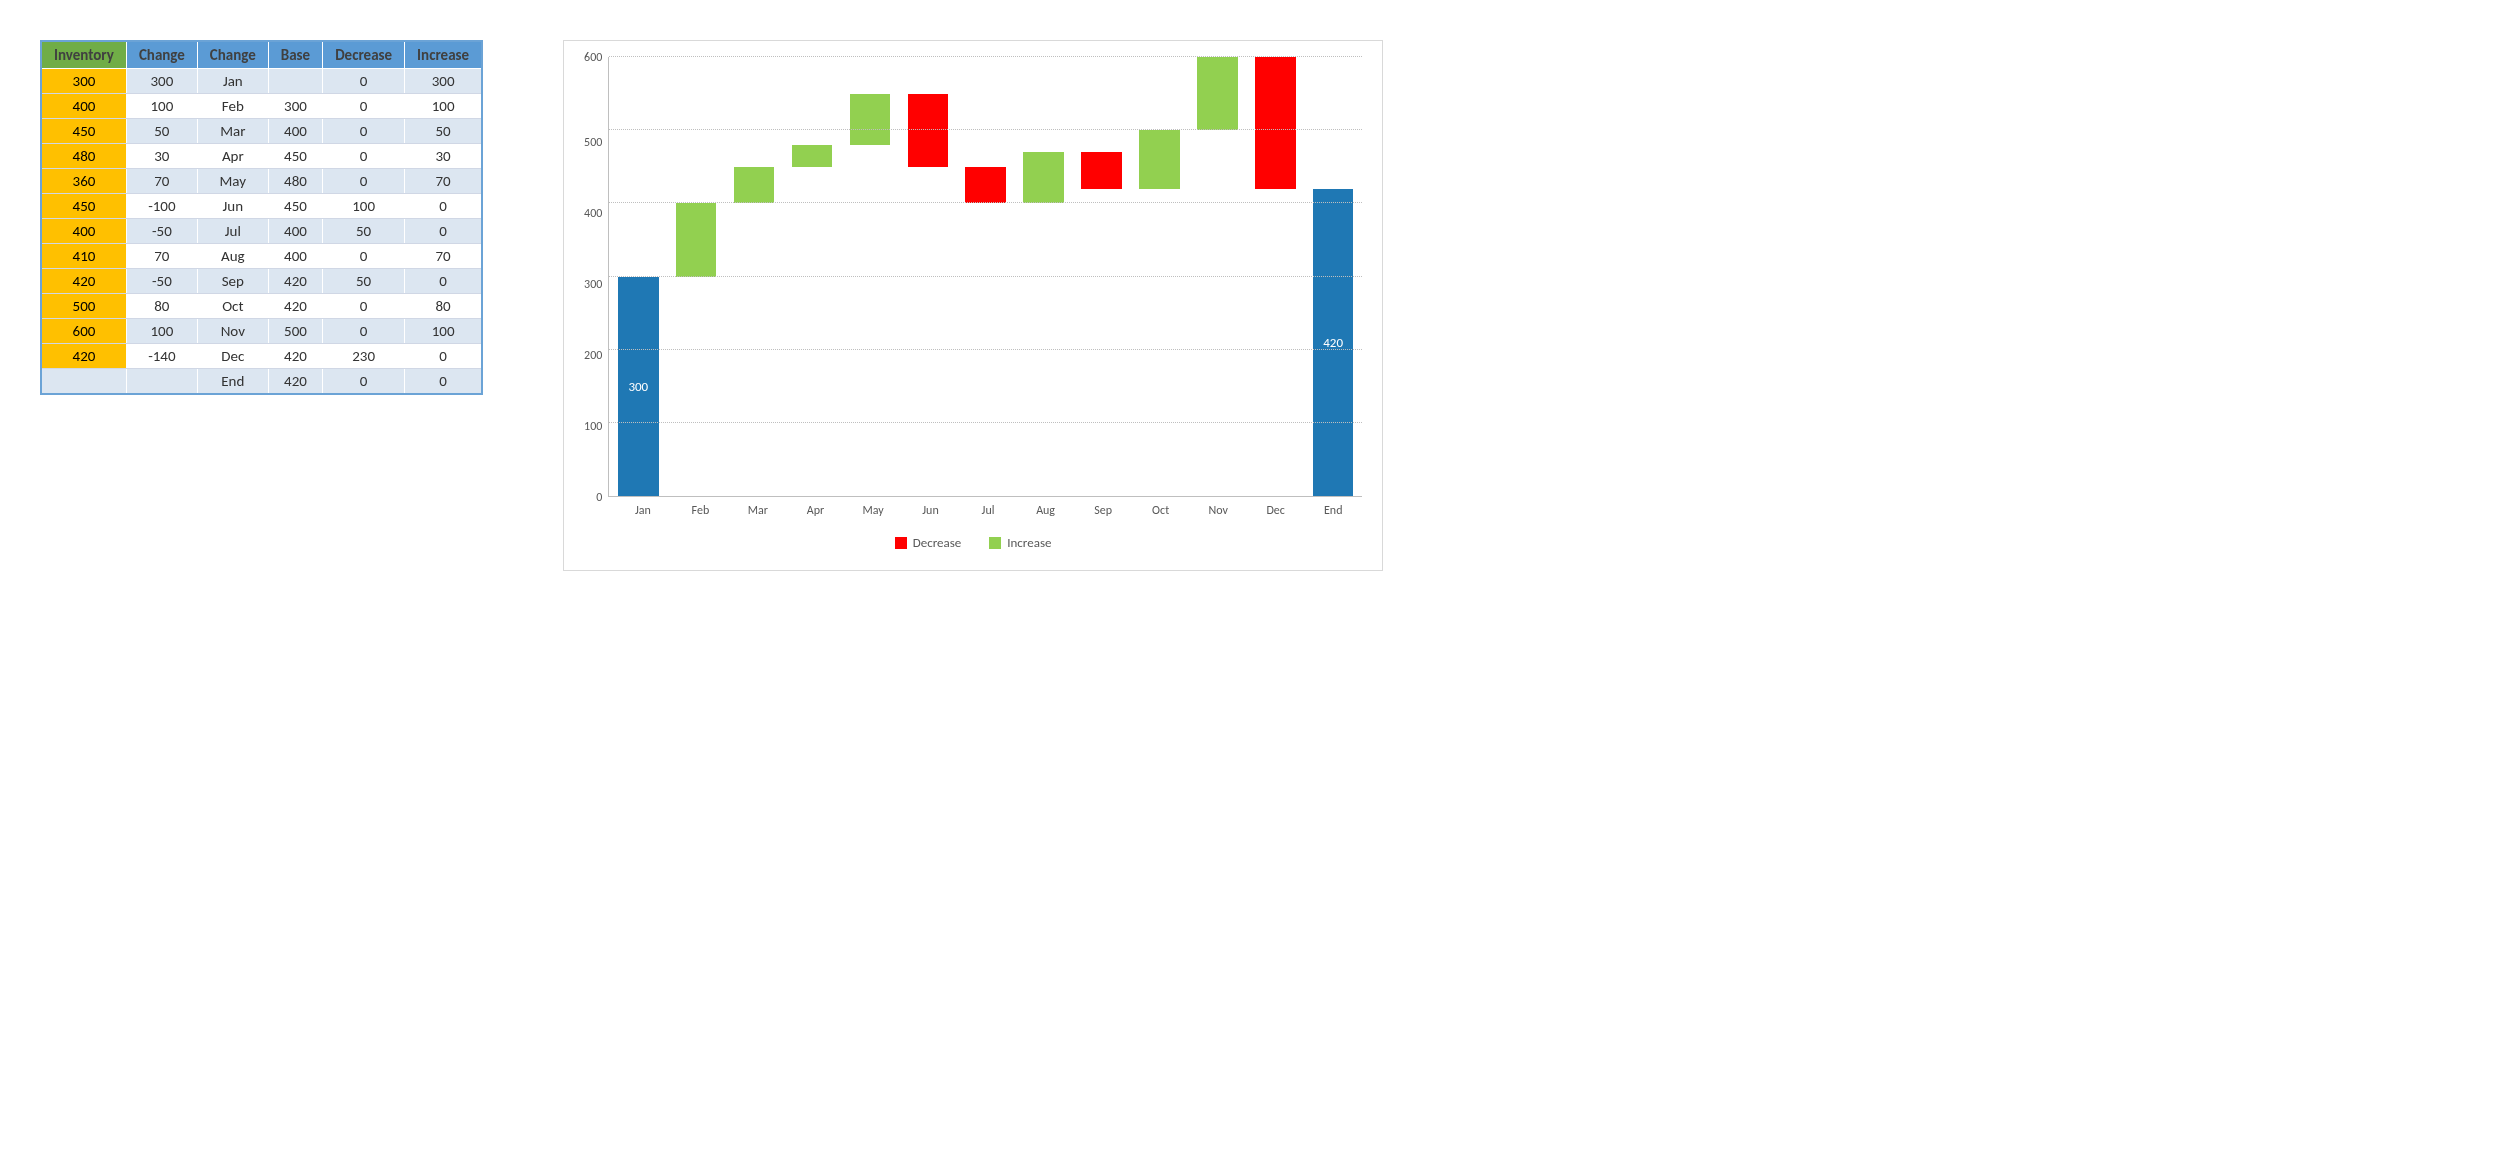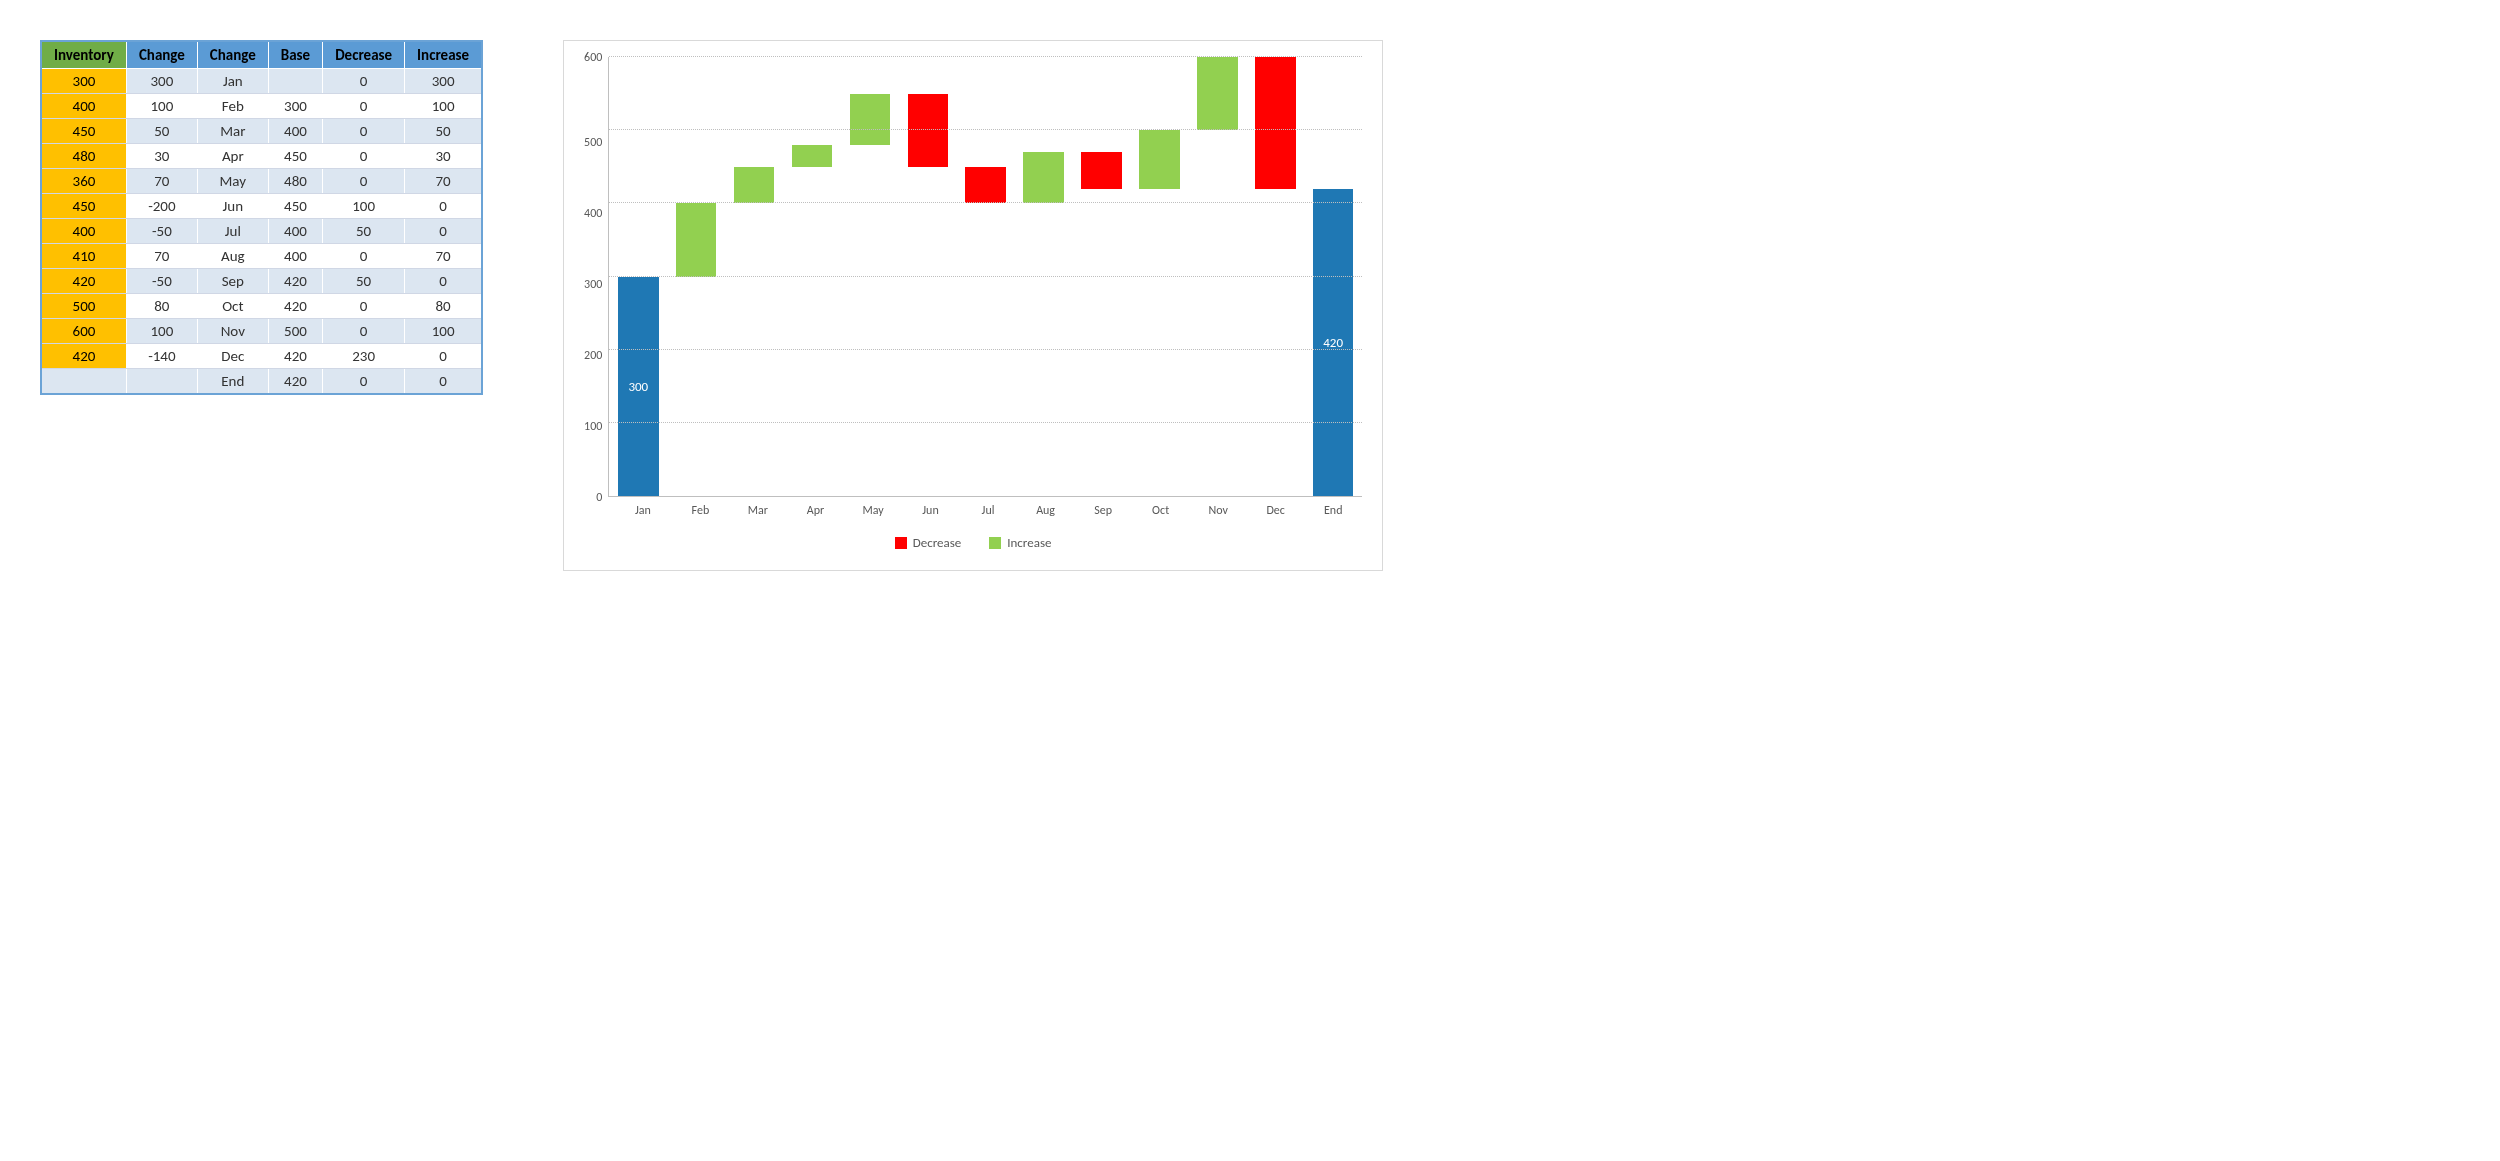--- a/index.html
+++ b/index.html
@@ -17,21 +17,21 @@
     align-items: flex-start;
   }
   
   .data-table {
     border-collapse: collapse;
     border: 2px solid #6ba3d6;
     font-size: 15px;
   }
   .data-table th {
     background: #5b9bd5;
-    color: #000000;
+    color: #404040;
     font-weight: bold;
     padding: 4px 12px;
     text-align: center;
     border: 1px solid #fff;
   }
   .data-table th.inv-header {
     background: #70ad47;
   }
   .data-table td {
     padding: 3px 12px;
@@ -191,21 +191,21 @@
         <tr>
           <td class="inv-cell">360</td>
           <td>70</td>
           <td>May</td>
           <td>480</td>
           <td>0</td>
           <td>70</td>
         </tr>
         <tr>
           <td class="inv-cell">450</td>
-          <td>-200</td>
+          <td>-100</td>
           <td>Jun</td>
           <td>450</td>
           <td>100</td>
           <td>0</td>
         </tr>
         <tr>
           <td class="inv-cell">400</td>
           <td>-50</td>
           <td>Jul</td>
           <td>400</td>

